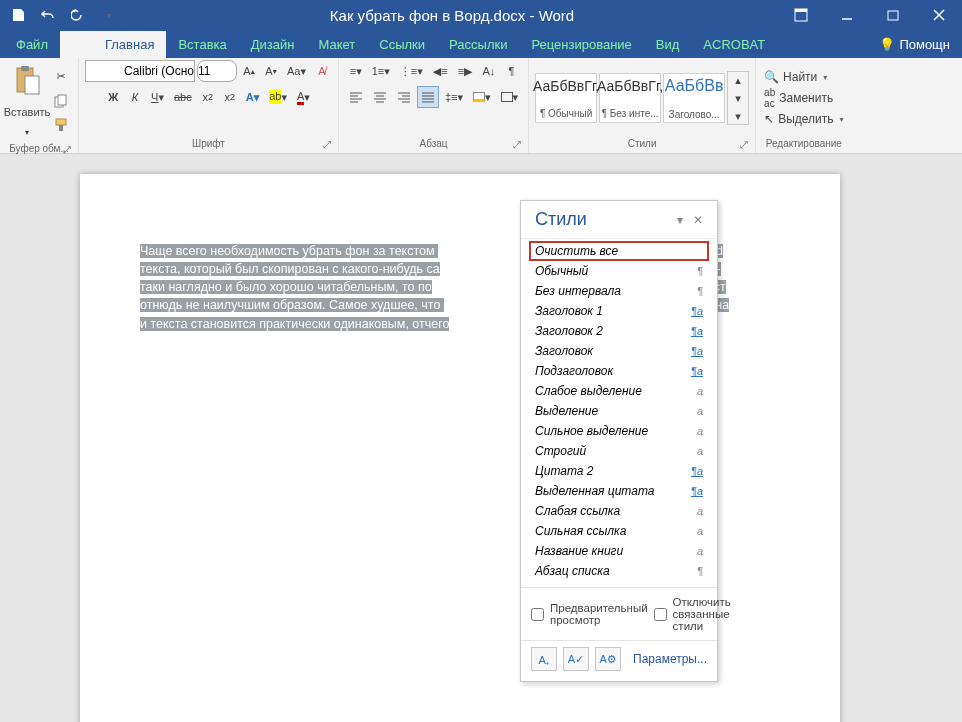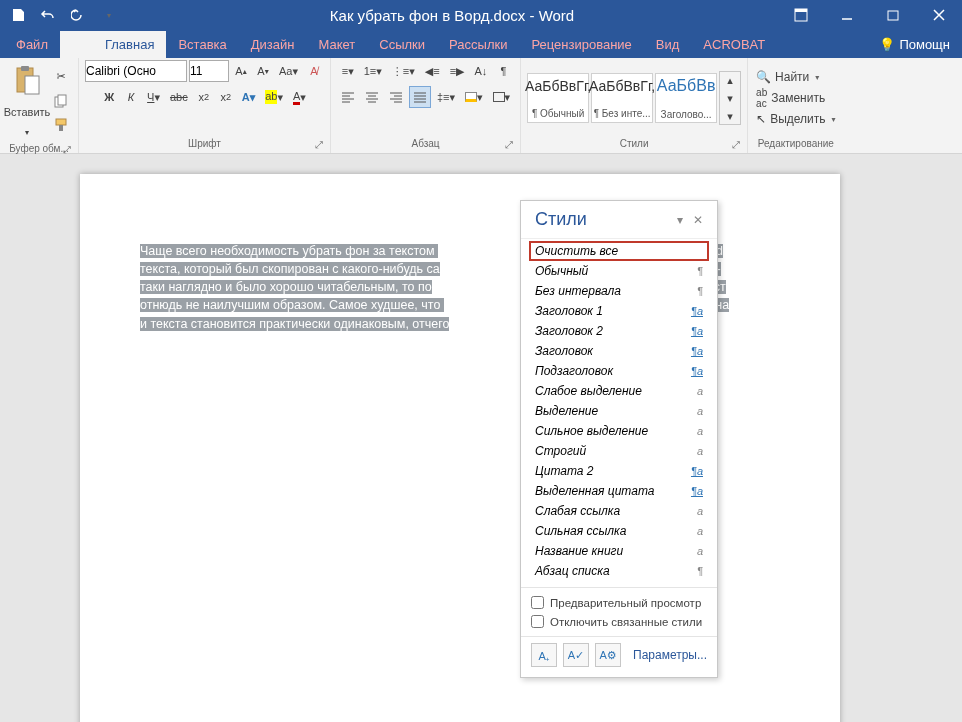--- a/index.html
+++ b/index.html
@@ -6,38 +6,38 @@
 body { width: 962px; height: 722px; overflow: hidden; background: #fff; }
 
 .titlebar { height: 30px; background: #2b579a; color: #fff; display: flex; align-items: center; font-size: 15px; }
 .titlebar .qat { display: flex; align-items: center; gap: 6px; padding: 0 6px; }
 .titlebar .qat .qat-btn { width: 24px; height: 24px; display:flex;align-items:center;justify-content:center; color:#fff; cursor:pointer; }
 .titlebar .title { flex:1; text-align:center; }
 .titlebar .wincontrols { display:flex; }
 .titlebar .wc { width: 46px; height:30px; display:flex;align-items:center;justify-content:center; cursor:pointer; }
 
 .tabs { height: 28px; background: #2b579a; display:flex; align-items:flex-end; padding-left:4px; font-size:13px; }
-.tab { padding: 6px 12px; color:#fca5a5; cursor:pointer; }
+.tab { padding: 6px 12px; color:#86efac; cursor:pointer; }
 .tab.active { background:#f3f3f3; color:#2b579a;padding-left:45px; }
 .tab-help { margin-left:auto; padding:6px 12px; color:#fff; display:flex; align-items:center; gap:4px; }
 
 .ribbon { height: 96px; background:#f3f3f3; border-bottom:1px solid #d4d4d4; display:flex; font-size:11px; color:#444; }
 .group { border-right:1px solid #e1e1e1; padding:2px 6px 0 6px; display:flex; flex-direction:column; }
 .group-body { flex:1; display:flex; align-items:center; gap:2px; }
 .group-label { text-align:center; font-size:10px; color:#666; padding:2px 0 4px; position:relative;}
 .group-label .launcher { position:absolute; right:0; bottom:4px; width:10px;height:10px; }
 .rbtn { min-width:20px; height:22px; padding:0 3px; display:flex; align-items:center; justify-content:center; cursor:pointer; border:1px solid transparent; }
 .bigbtn { width:42px; display:flex; flex-direction:column; align-items:center; justify-content:center; gap:10px; cursor:pointer; padding:4px 2px; }
 .bigbtn .ico { width:32px; height:32px; }
 .col { display:flex; flex-direction:column; gap:2px; }
 .row { display:flex; gap:2px; align-items:center; }
 
 select, input.combo { font-size:12px; height:22px; border:1px solid #ababab; background:#fff; }
-.font-name { width:102px; }
-.font-size { width:40px; }
+.font-name { width:110px;text-align:right; }
+.font-size { width:40px;border-radius:8px; }
 
 .styles-gallery { display:flex; gap:2px; align-items:center; }
 .style-thumb { width:62px; height:50px; border:1px solid #d0d0d0; background:#fff; display:flex; flex-direction:column; align-items:center; justify-content:center; cursor:pointer; font-size:10px; }
 .style-thumb .preview { font-size:14px; color:#333; }
 .style-thumb.blue .preview { color:#2e74b5; font-size:16px; }
 .style-thumb .name { font-size:10px; color:#555; margin-top:14px; white-space:nowrap; overflow:hidden; max-width:58px; }
 
 .editlinks { display:flex; flex-direction:column; gap:3px; font-size:12px; color:#444; padding:4px 2px;}
 .editlinks .lk { display:flex; align-items:center; gap:4px; cursor:pointer; white-space:nowrap;}
 .editlinks .lk .dd { font-size:8px; color:#666; margin-left:2px;}
@@ -49,21 +49,21 @@
 
 .styles-pane { position:absolute; left:520px; top:46px; width:198px; background:#fff; border:1px solid #c7c7c7; box-shadow:2px 2px 6px rgba(0,0,0,.2); font-size:12px; }
 .sp-head { display:flex; align-items:center; padding:8px 10px 8px 14px; color:#2b579a; font-size:18px; border-bottom:1px solid #eee;}
 .sp-head .spacer{flex:1}
 .sp-head .hbtn{ width:18px; text-align:center; color:#888; cursor:pointer; font-size:12px;}
 .sp-list { padding:2px 8px 6px 8px;font-style:italic; }
 .sp-item { display:flex; align-items:center; justify-content:space-between; padding:3px 6px; cursor:pointer; }
 .sp-item.highlight { border:2px solid #c0392b; padding:1px 4px; }
 .sp-item .mk { color:#888; font-size:11px; width:18px; text-align:right; }
 .sp-item .mk.u { text-decoration:underline; color:#2e74b5; }
-.sp-opts { border-top:1px solid #e4e4e4; padding:8px 10px; display:flex; flex-direction:column; gap:6px; }
+.sp-opts { border-top:1px solid #e4e4e4; padding:8px 10px; display:flex; flex-direction:row; gap:6px; }
 .sp-opts label { display:flex; gap:6px; align-items:center; font-size:11.5px; color:#444;}
 .sp-foot { border-top:1px solid #e4e4e4; padding:6px 10px 10px; display:flex; align-items:center; gap:6px; }
 .sp-foot .fb { width:26px;height:24px;border:1px solid #c7c7c7;background:#f7f7f7;cursor:pointer; font-size:11px; color:#2e74b5; display:flex;align-items:center;justify-content:center;}
 .sp-foot .lnk { margin-left:auto; color:#2b579a; cursor:pointer; font-size:12px; }
 
 svg { display:block; }
 .dd-caret::after{content:"▾"; font-size:8px; margin-left:2px; color:#666;}
 </style>
 </head>
 <body>

